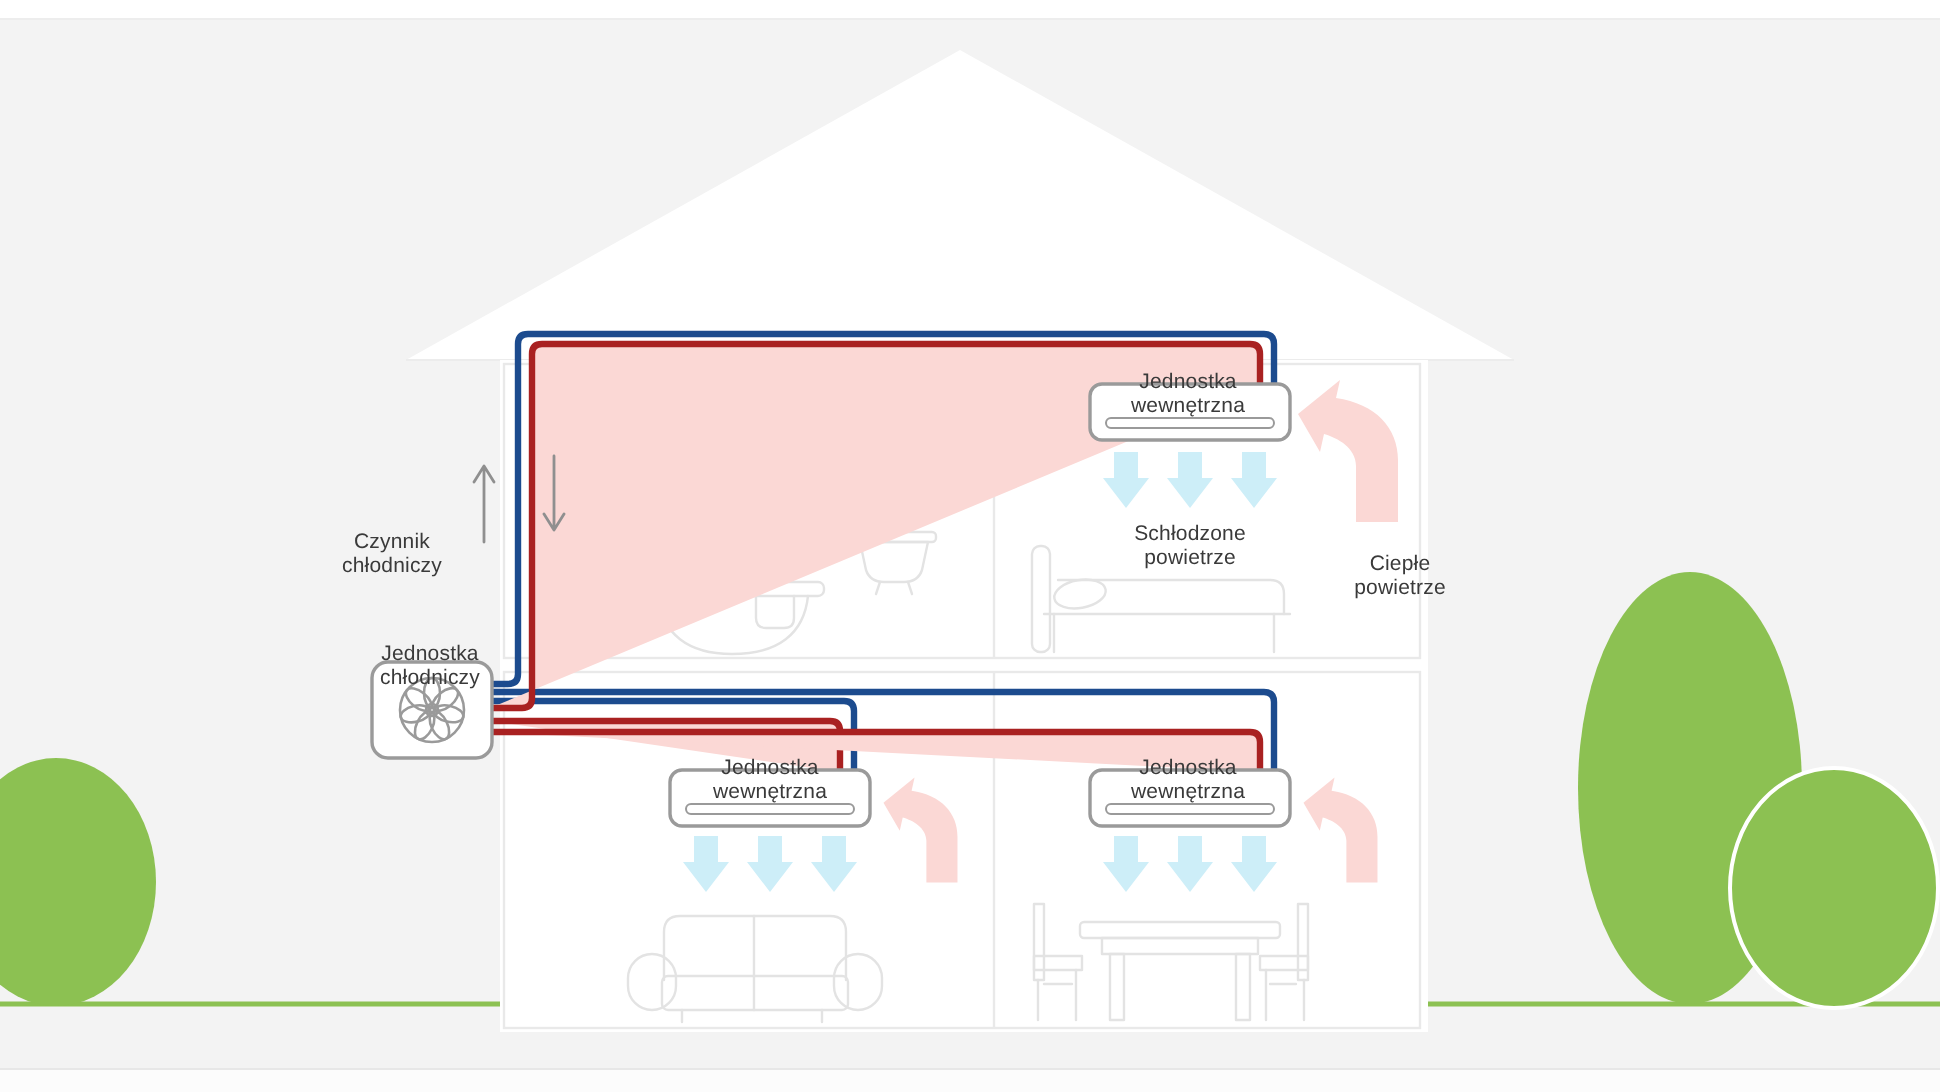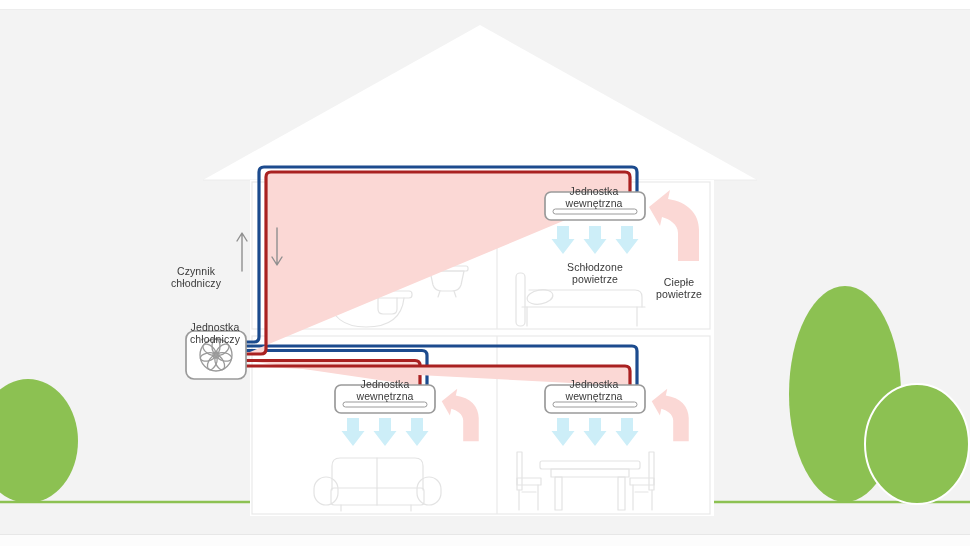--- a/index.html
+++ b/index.html
@@ -200,19 +200,19 @@
   <div class="lbl" style="left:594px;top:374px">
     <div>Jednostka</div>
     <div>wewnętrzna</div>
   </div>
 
   <div class="lbl" style="left:595px;top:257px">
     <div>Schłodzone</div>
     <div>powietrze</div>
   </div>
 
-  <div class="lbl" style="left:679px;top:272px">
+  <div class="lbl" style="left:700px;top:272px">
     <div>Ciepłe</div>
     <div>powietrze</div>
   </div>
 
   <div id="strip-bottom" class="strip"></div>
 </div>
 
 </body></html>

